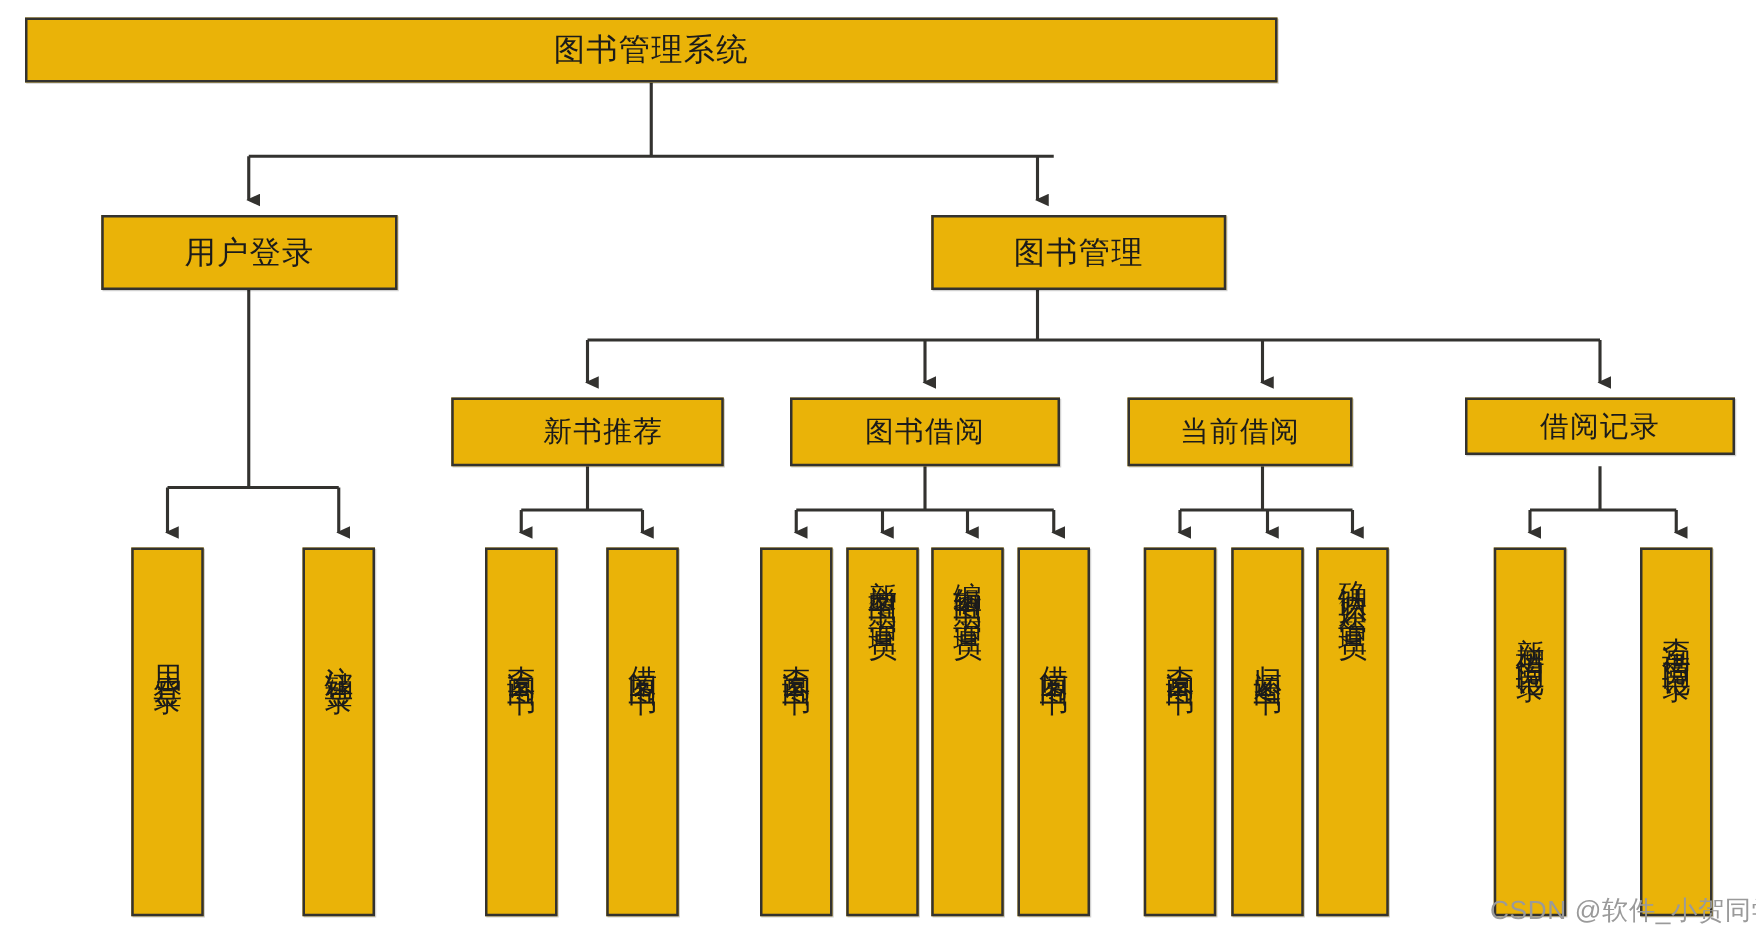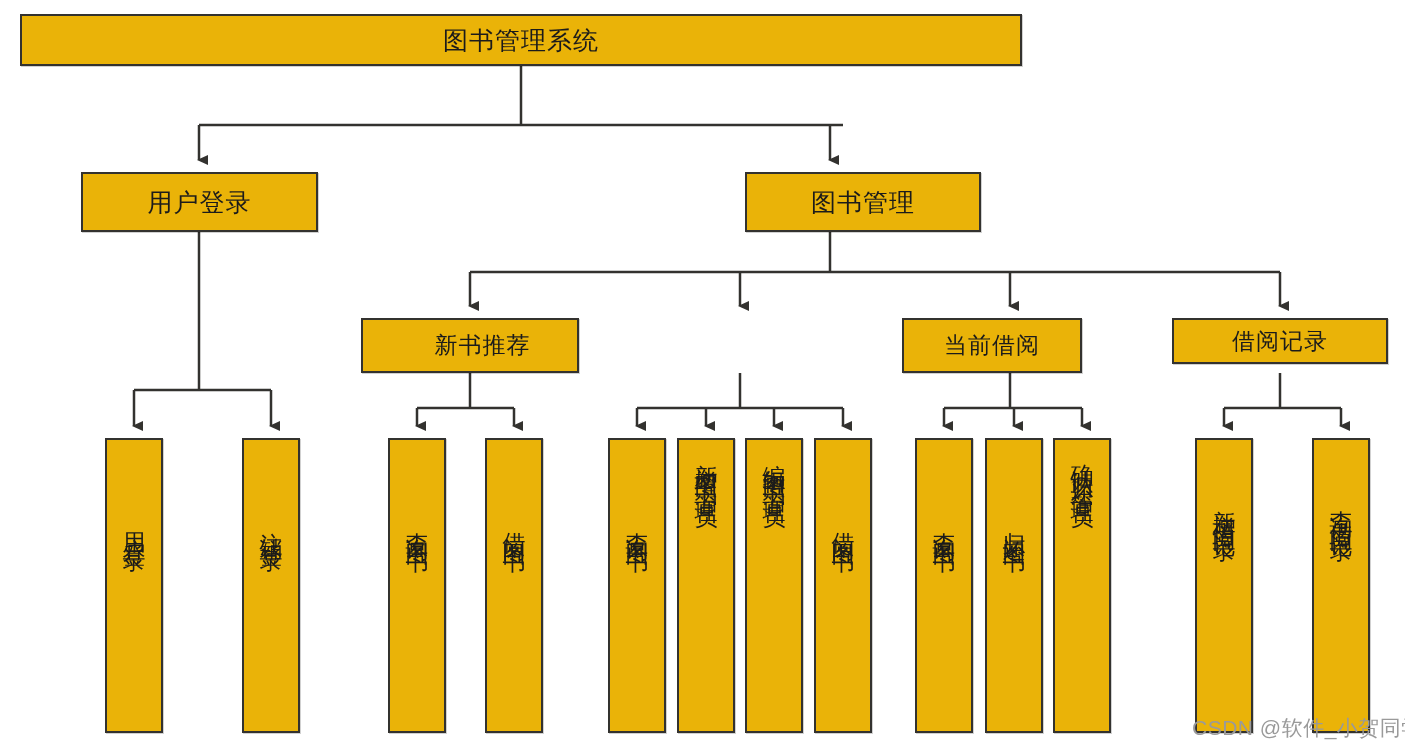--- a/index.html
+++ b/index.html
@@ -141,20 +141,23 @@
   <div class="node horiz" style="left:81px; top:172px; width:237px; height:60px;">
     <span class="lbl">用户登录</span>
   </div>
   <div class="node horiz" style="left:712px; top:172px; width:236px; height:60px;margin-left:33px;">
     <span class="lbl">图书管理</span>
   </div>
 
   <div class="node branch" style="left:361px; top:318px; width:218px; height:55px;padding-left:25px;">
     <span class="lbl">新书推荐</span>
   </div>
+  <div class="node branch" style="left:632px; top:318px; width:216px; height:55px;">
+    <span class="lbl">图书借阅</span>
+  </div>
   <div class="node branch" style="left:902px; top:318px; width:180px; height:55px;">
     <span class="lbl">当前借阅</span>
   </div>
   <div class="node branch" style="left:1172px; top:318px; width:216px; height:46px;">
     <span class="lbl">借阅记录</span>
   </div>
 
   <div class="node leaf mid" style="left:105px; top:438px; width:58px; height:295px;">
     <span class="lbl">用户登录</span>
   </div>

